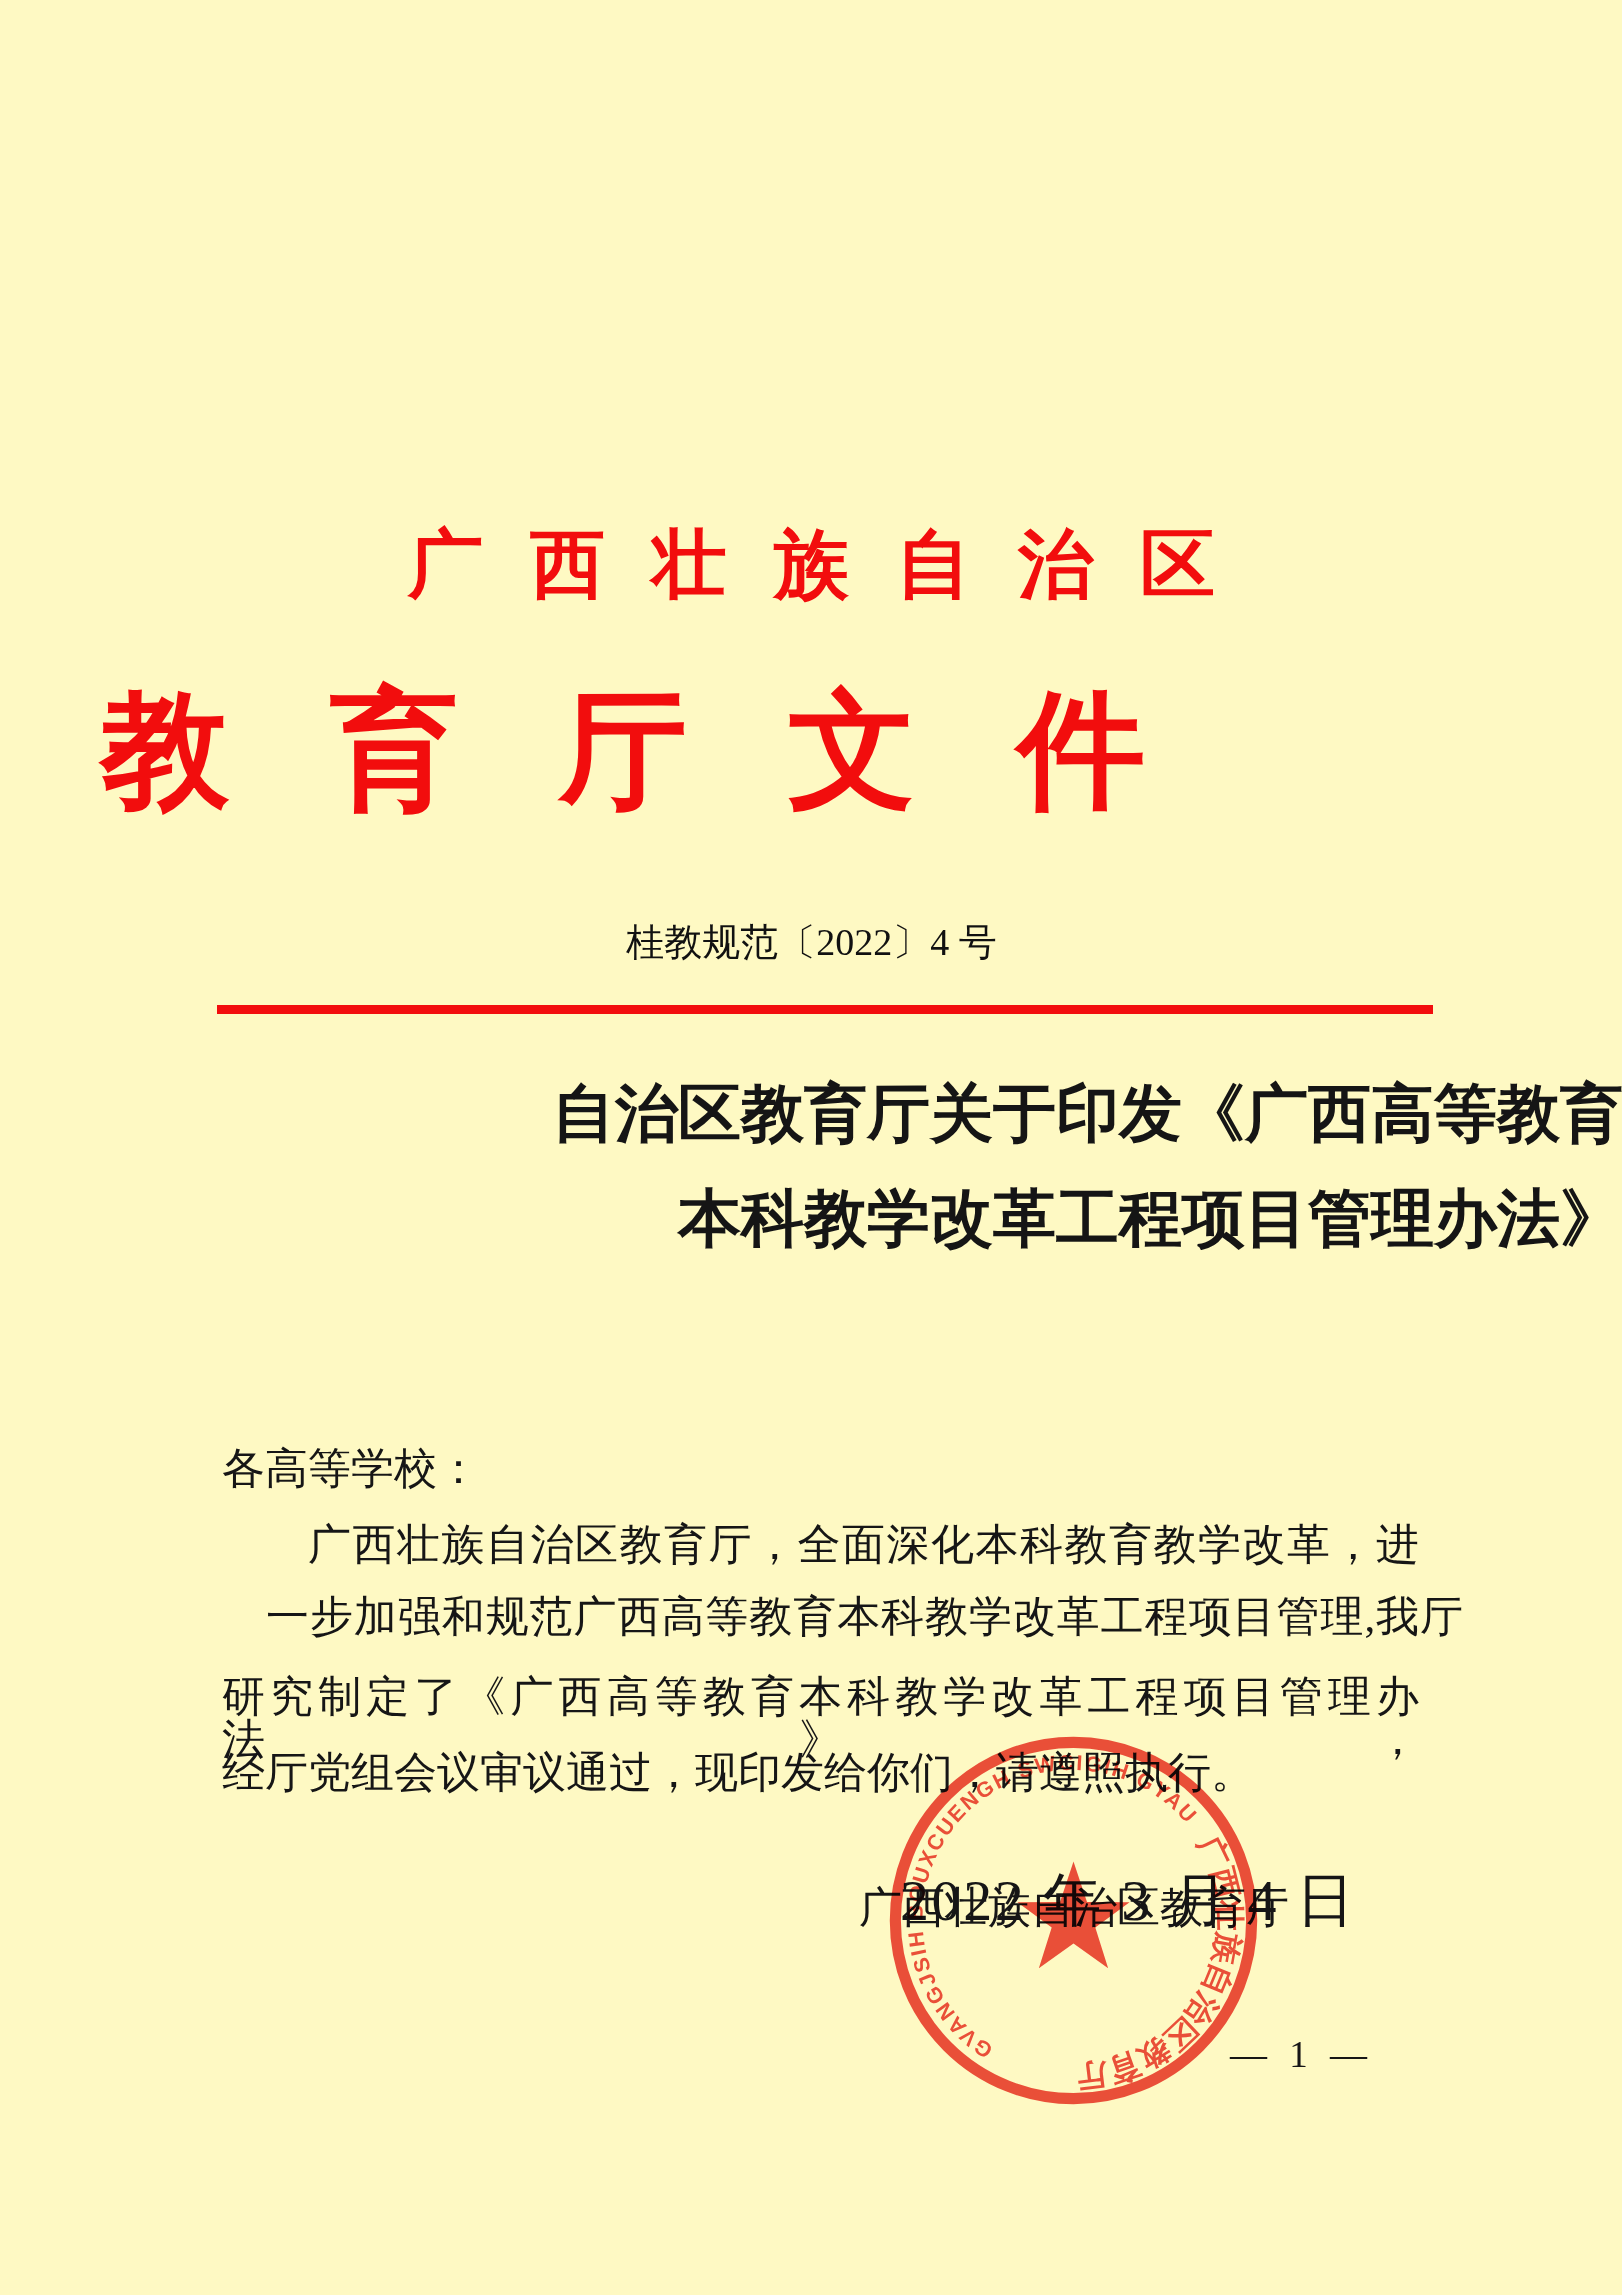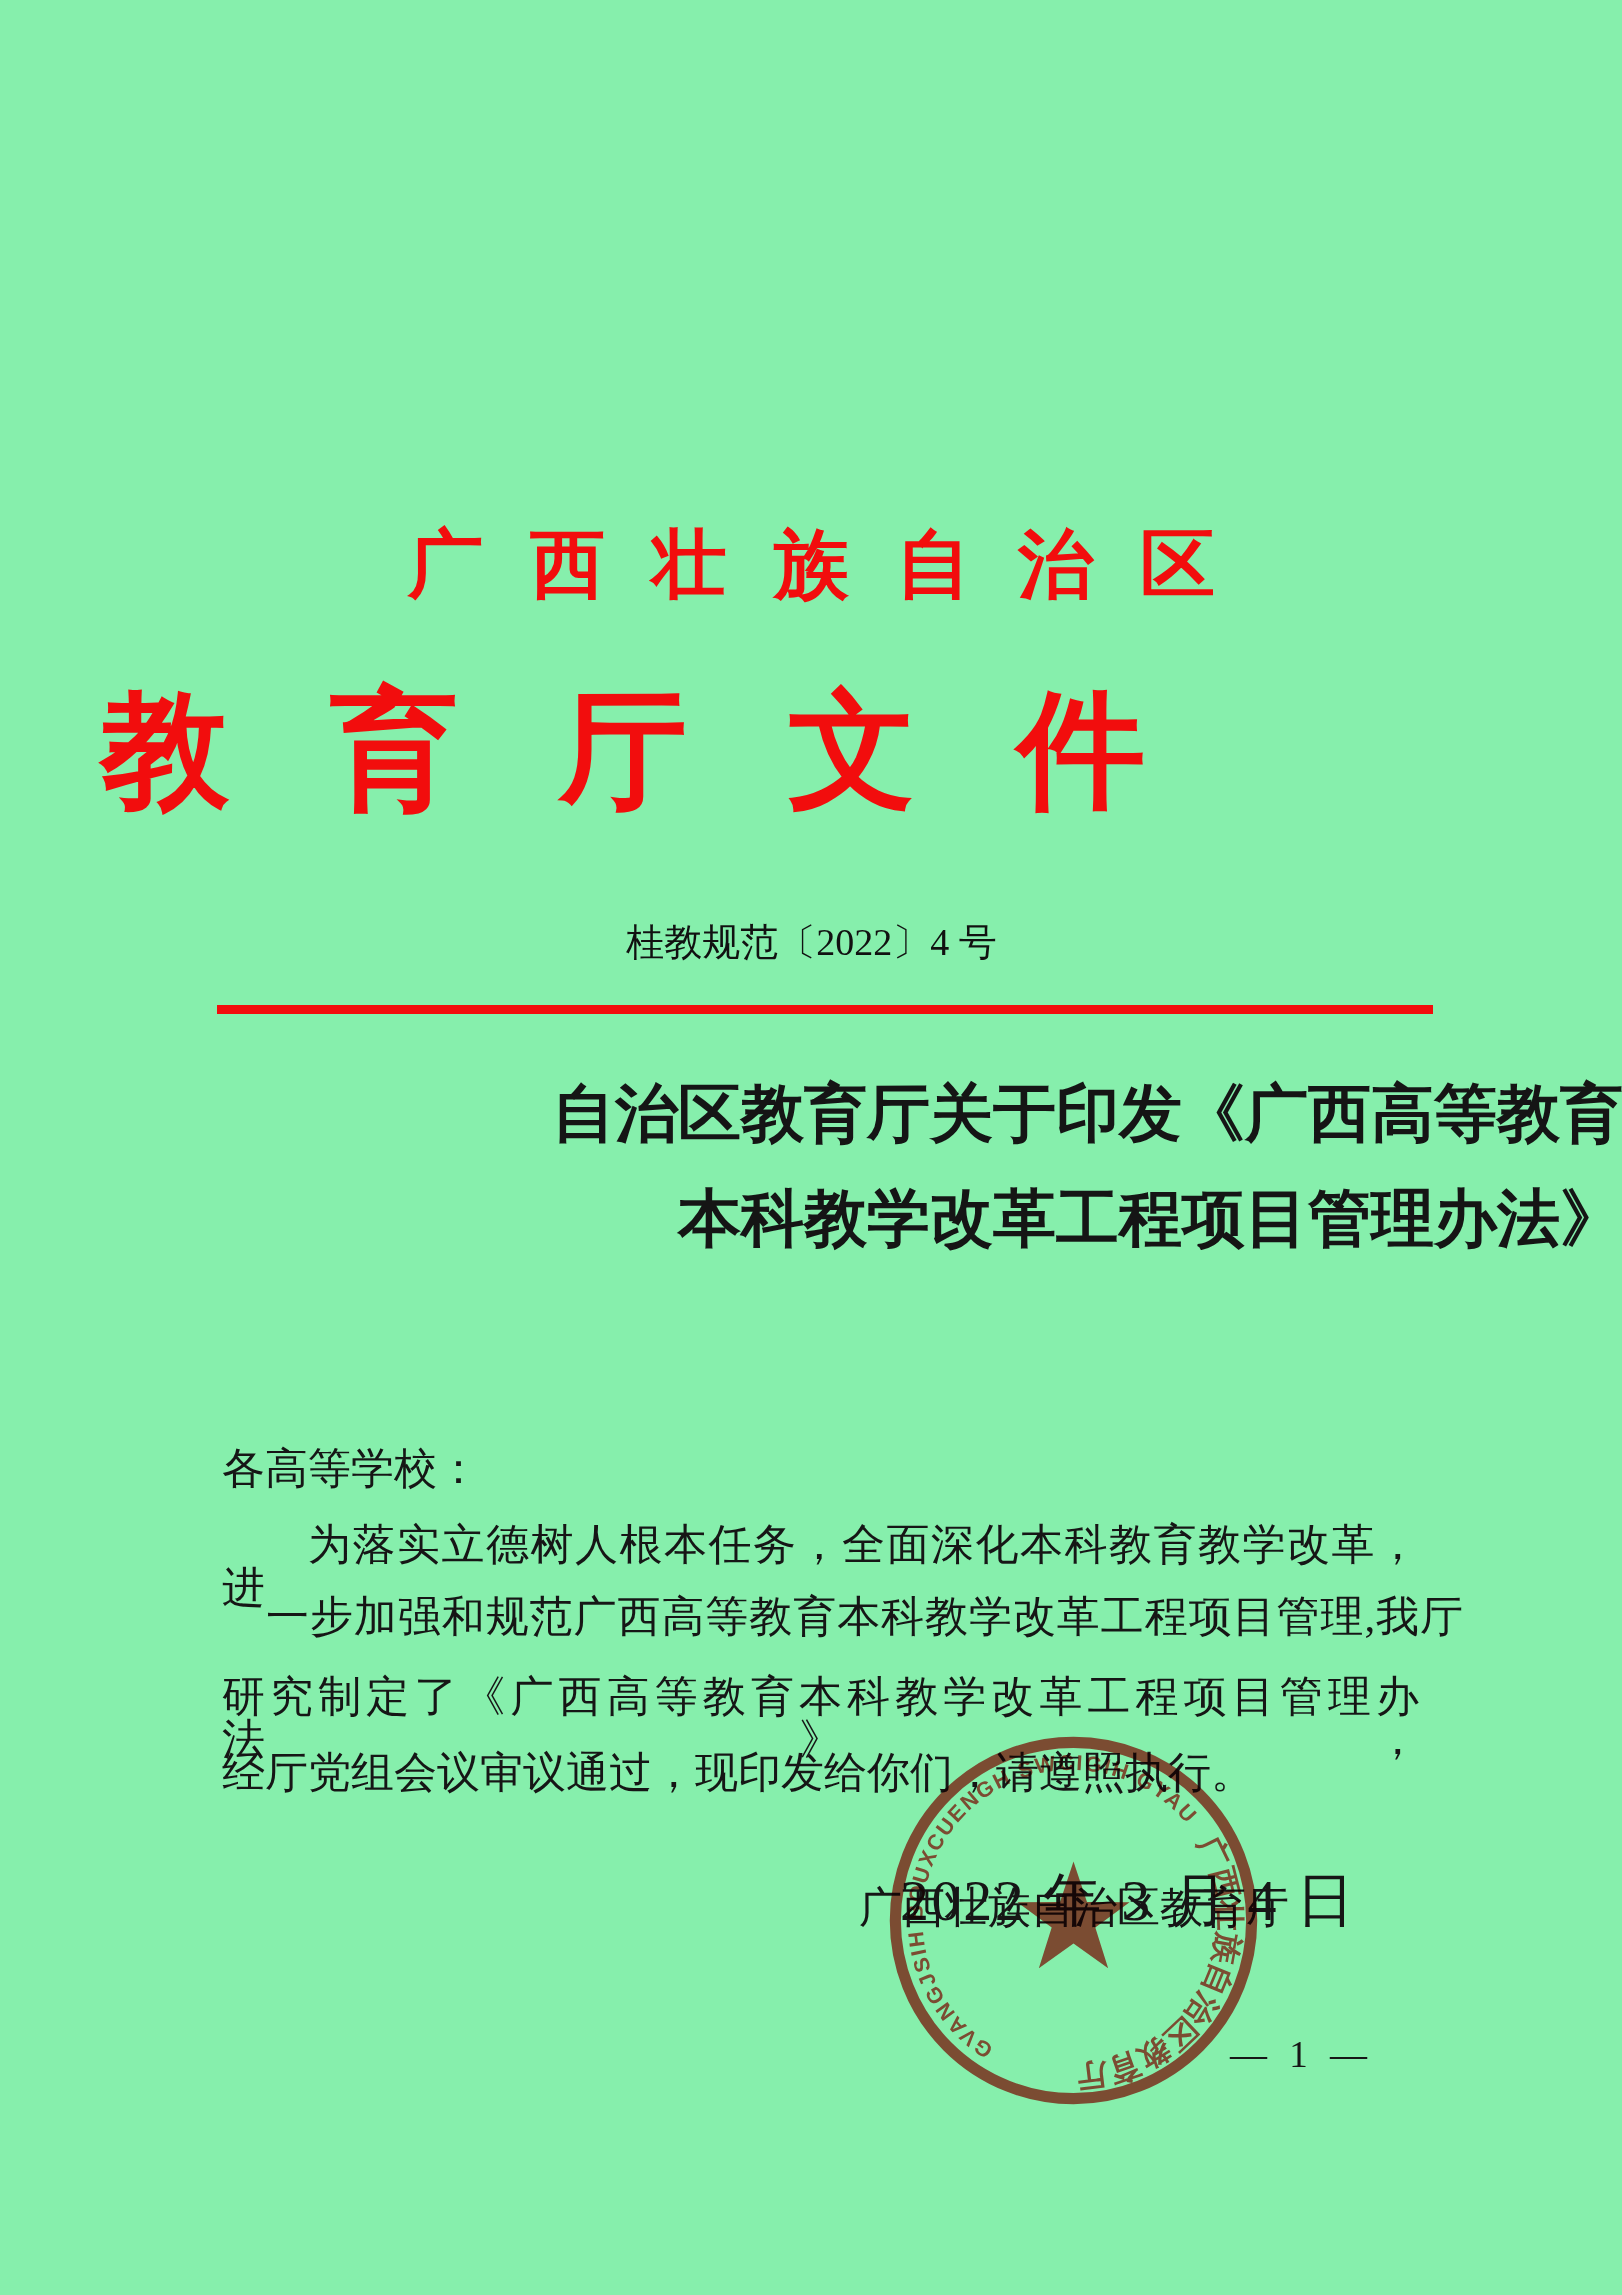--- a/index.html
+++ b/index.html
@@ -1,20 +1,20 @@
 <!DOCTYPE html>
 <html style="font-size:10.5px"><head>
 <meta charset="utf-8">
 <style>
   html,body{margin:0;padding:0;background:#ffffff;}
   .page{
     position:relative;
     width:1623px;
     height:2295px;
-    background:#86efac;
+    background:#fef9c3;
     overflow:hidden;
     font-family:"Liberation Serif","DejaVu Serif",serif;
     color:#111111;
   }
   
   .hdr1{
     position:absolute; top:527px; left:0; width:100%;
     text-align:center;
     font-size:75px; font-weight:bold; line-height:1;
     letter-spacing:47px; padding-left:47px; box-sizing:border-box;
@@ -101,21 +101,21 @@
   <div class="hdr2">教育厅文件</div>
 
   <div class="docnum">桂教规范〔2022〕4 号</div>
 
   <div class="redline"></div>
 
   <div class="title-line title1">自治区教育厅关于印发《广西高等教育</div>
   <div class="title-line title2">本科教学改革工程项目管理办法》</div>
 
   <div class="body-text salutation">各高等学校：</div>
-  <div class="body-text bl bl1">为落实立德树人根本任务，全面深化本科教育教学改革，进</div>
+  <div class="body-text bl bl1">广西壮族自治区教育厅，全面深化本科教育教学改革，进</div>
   <div class="body-text bl bl2">一步加强和规范广西高等教育本科教学改革工程项目管理,我厅</div>
   <div class="body-text bl bl3">研究制定了《广西高等教育本科教学改革工程项目管理办法》，</div>
   <div class="body-text bl4 body-text">经厅党组会议审议通过，现印发给你们，请遵照执行。</div>
 
   <div class="signature">广西壮族自治区教育厅</div>
   <div class="docdate">2022 年 3 月 4 日</div>
 
   <div class="pagenum">— 1 —</div>
 
   <svg class="seal" viewBox="-300 -300 600 600" xmlns="http://www.w3.org/2000/svg">

